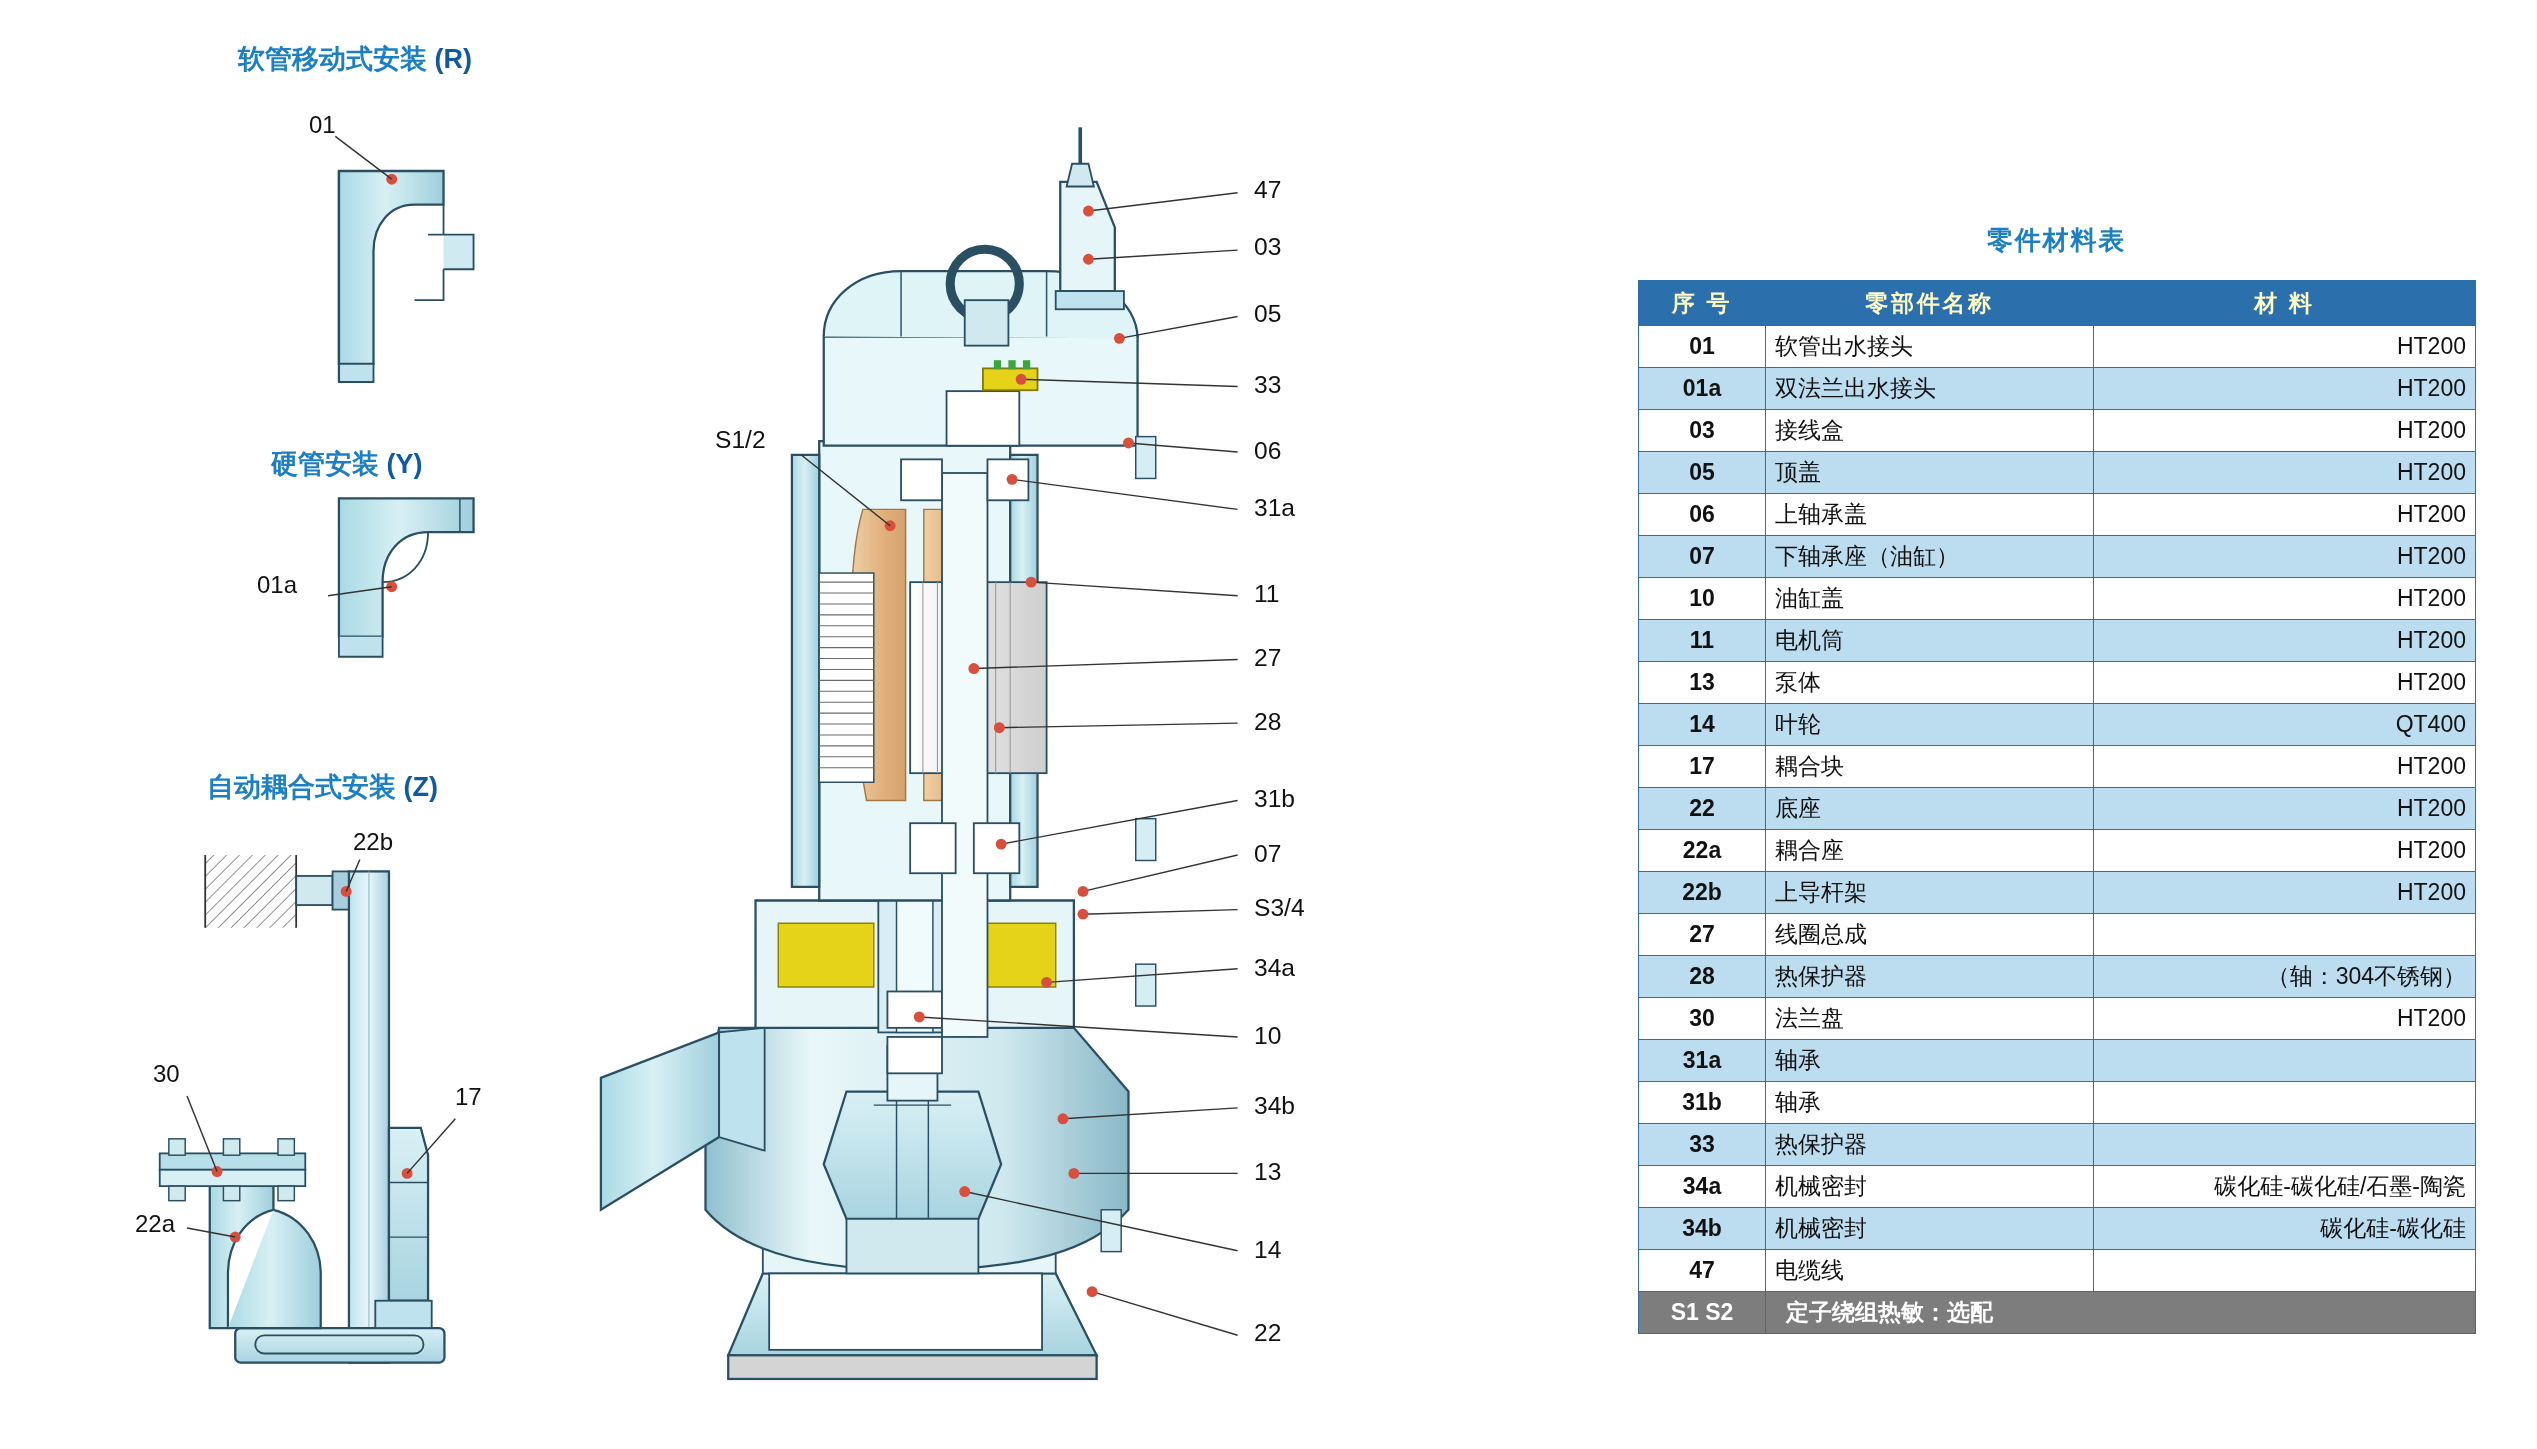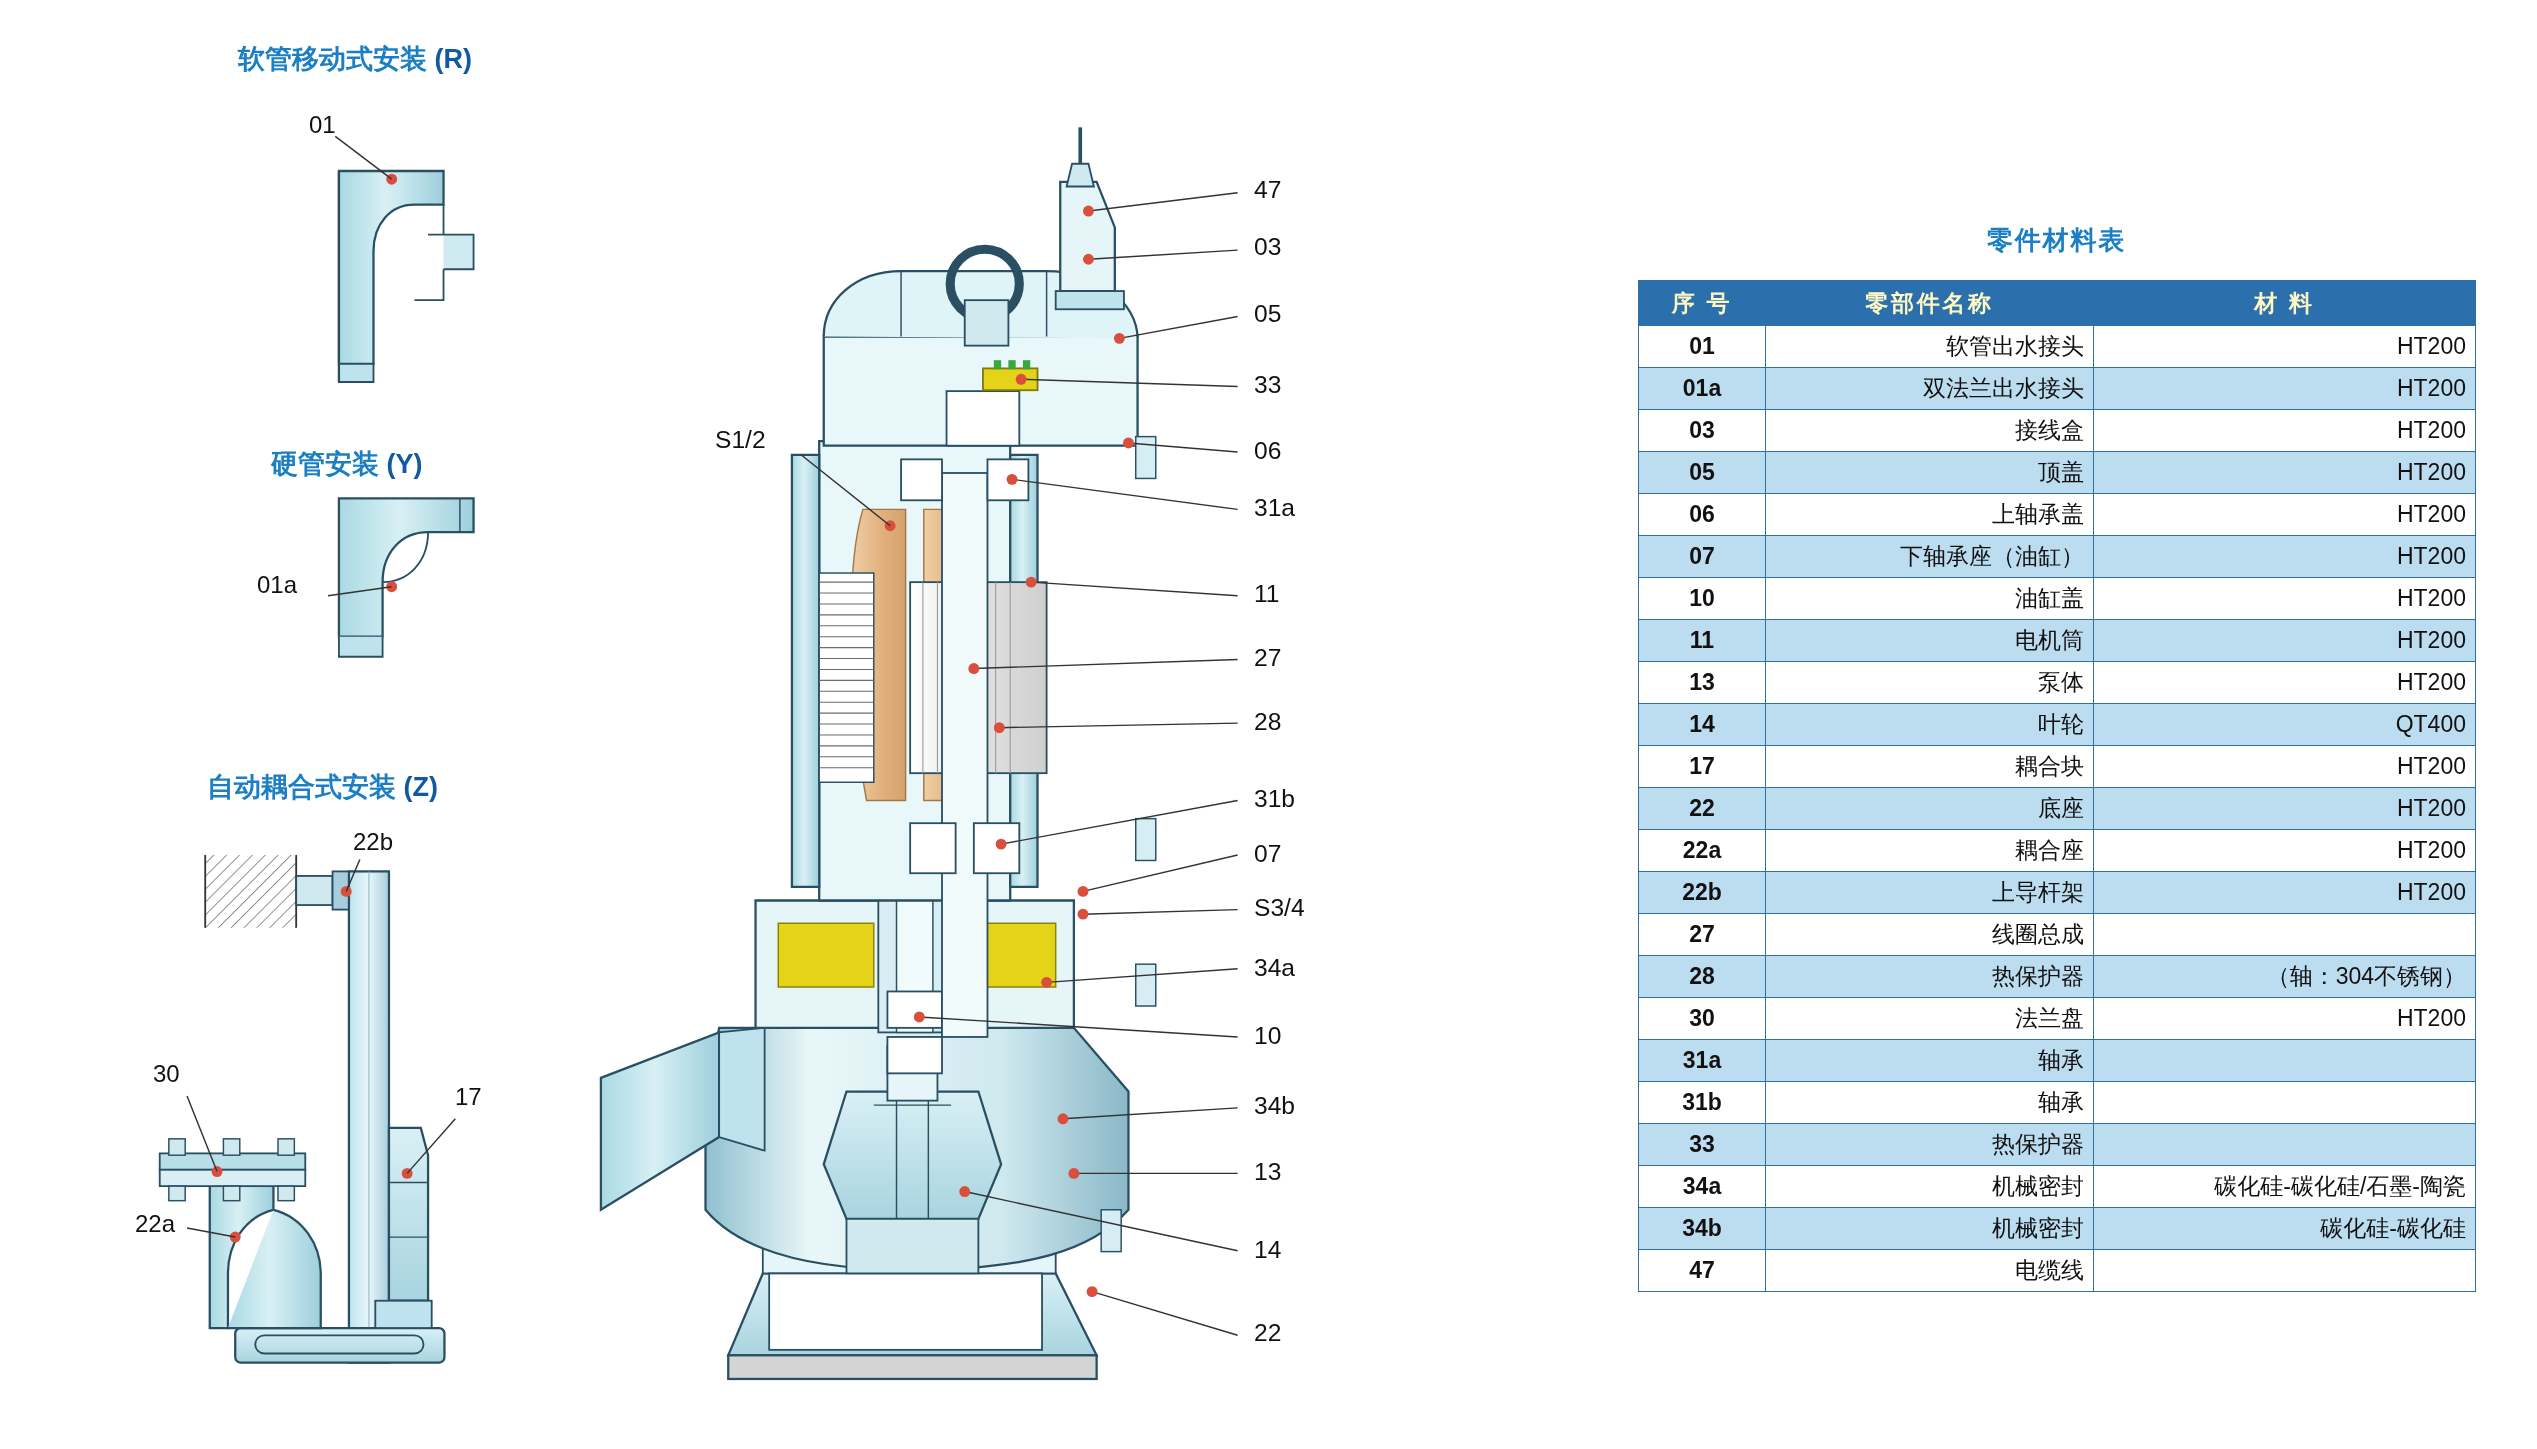--- a/index.html
+++ b/index.html
@@ -70,21 +70,21 @@
     color: #fef9c3;
     font-weight: bold;
     text-align: center;
     letter-spacing: 2.7px;
     height: 44px;
   }
   col.c-no { width: 127px; }
   col.c-name { width: 328px; }
   col.c-mat { width: 382px; }
   td.no { text-align: center; font-weight: bold; }
-  td.name { text-align: right; padding-left: 20px; }
+  td.name { text-align: left; padding-left: 20px; }
   td.mat { text-align: right; padding-left: 16.4px; }
   tr.alt td { background: #bcdcf0; }
   tr.plain td { background: #ffffff; }
   tr.opt td {
     background: #7d7d7d;
     color: #ffffff;
     font-weight: bold;
     text-align: center;
   }
   tr.opt td.name {
@@ -515,18 +515,22 @@
           <tr class="alt">
             <td class="no">34b</td>
             <td class="name">机械密封</td>
             <td class="mat">碳化硅-碳化硅</td>
           </tr>
           <tr class="plain">
             <td class="no">47</td>
             <td class="name">电缆线</td>
             <td class="mat"></td>
           </tr>
+          <tr class="opt">
+            <td class="no">S1 S2</td>
+            <td class="name" colspan="2">定子绕组热敏：选配</td>
+          </tr>
         </tbody>
     </table>
   </div>
 
 </div>
 
 
 </body></html>

